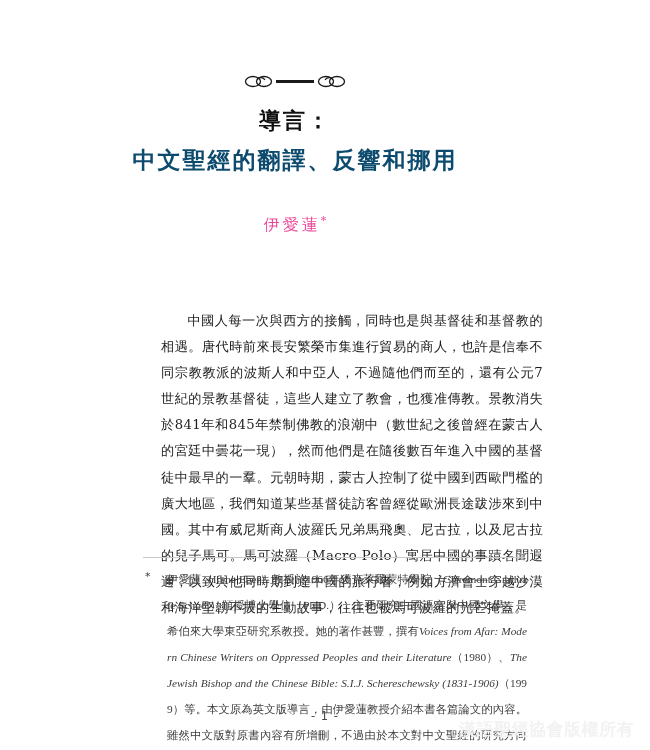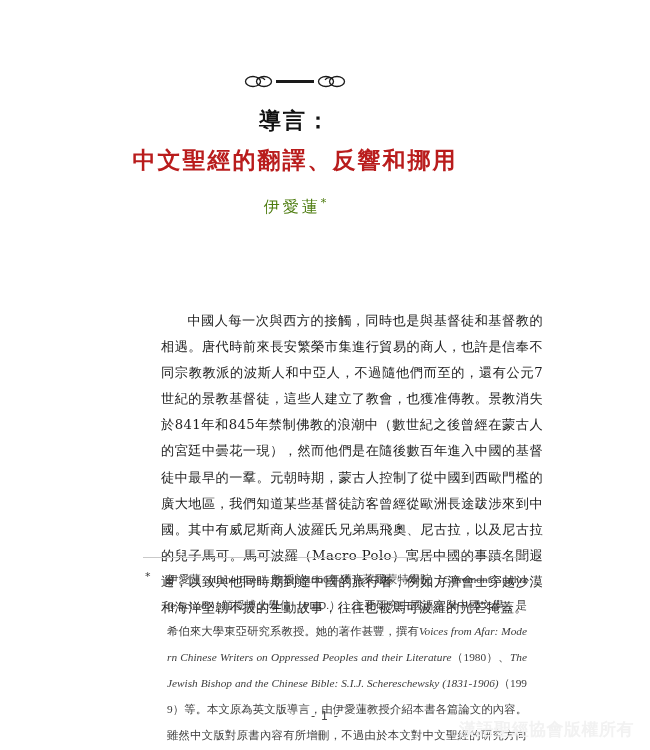--- a/index.html
+++ b/index.html
@@ -48,31 +48,31 @@
     color: #121212;
     line-height: 1.35;
     margin: 0 0 9px 0;
   }
 
   .doc-title-line2 {
     font-family: "DejaVu Sans", "Liberation Sans", sans-serif;
     font-weight: 700;
     font-size: 23px;
     letter-spacing: 2px;
-    color: #b91c1c;
+    color: #0c4a6e;
     line-height: 1.35;
     margin: 0;
   }
 
   .author {
-    margin-top: 20px;
+    margin-top: 38px;
     font-family: "DejaVu Serif", "Liberation Serif", serif;
     font-size: 16px;
     letter-spacing: 3px;
-    color: #4d7c0f;
+    color: #ec4899;
   }
   .author .fn-mark {
     font-size: 11px;
     vertical-align: super;
     letter-spacing: 0;
   }
 
   
   .body-text {
     position: absolute;

